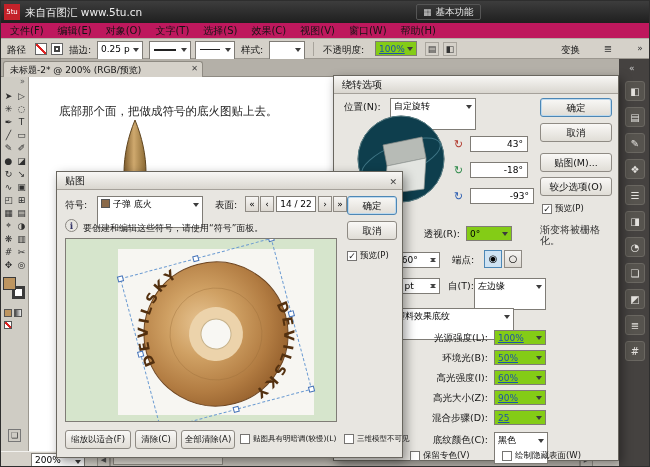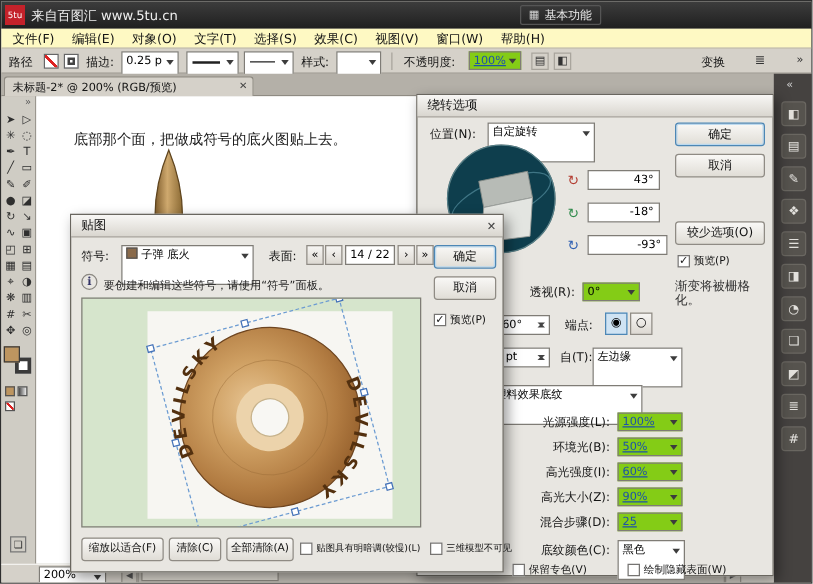--- a/index.html
+++ b/index.html
@@ -22,21 +22,21 @@
   .combo { position:absolute; background:#84cc16; border:1px solid #7f7c76; font-size:9px; height:15px; line-height:12px;
            padding:1px 13px 1px 3px; cursor:pointer; }
   .combo::after { content:""; position:absolute; right:3px; top:5px; border:3.5px solid transparent; border-top:4.5px solid #3c3c3c; }
   .blueval { color:#1d52a8; text-decoration:underline; }
   .cb { position:absolute; display:flex; align-items:center; gap:3px; font-size:8.5px; color:#141414; white-space:nowrap; cursor:pointer; }
   .cb .box { width:10px; height:10px; background:#fff; border:1px solid #767472; font-size:9px; line-height:8px; text-align:center; color:#222; flex:none; }
   .dlg { position:absolute; background:#e8e6e1; border:1px solid #69665f; box-shadow:3px 4px 10px rgba(0,0,0,.4); }
   .dlg-title { position:absolute; left:0; top:0; right:0; height:18px; background:linear-gradient(#f8f7f5,#d9d6cf);
                border-bottom:1px solid #a5a19a; font-size:10px; line-height:17px; padding-left:8px; color:#111; }
   .titlebar { position:absolute; left:0; top:0; width:650px; height:22px; background:linear-gradient(#3d3d3d,#1f1f1f); }
-  .menubar { position:absolute; left:0; top:22px; width:650px; height:16px; background:#fef9c3; border-bottom:1px solid #b3afa7;
+  .menubar { position:absolute; left:0; top:22px; width:650px; height:16px; background:#be185d; border-bottom:1px solid #b3afa7;
              display:flex; align-items:center; padding-left:2px; }
   .menu-item { font-size:10px; color:#141414; padding:0 7px; cursor:pointer; }
   .controlbar { position:absolute; left:0; top:38px; width:650px; height:20px; background:#d5d1c9; border-bottom:1px solid #9b978f; }
   .tabbar { position:absolute; left:0; top:58px; width:618px; height:18px; background:#b4b0a8; border-bottom:1px solid #8f8b83; }
   .tools { position:absolute; left:0; top:76px; width:28px; height:374px; background:#cfccc4; border-right:1px solid #9b978f; }
   .tools-grid { position:absolute; left:0; top:12px; width:28px; display:grid; grid-template-columns:13px 13px; grid-auto-rows:13px; justify-content:center; }
   .tool { display:flex; align-items:center; justify-content:center; font-size:9px; color:#2f2f2f; cursor:pointer; }
   .canvas { position:absolute; left:28px; top:76px; width:578px; height:374px; background:#ffffff; }
   .dock { position:absolute; left:618px; top:58px; width:32px; height:409px; background:#454240; }
   .dock-grid { position:absolute; left:6px; top:22px; display:grid; grid-auto-rows:26px; }
@@ -209,20 +209,21 @@
       <span>绕转选项</span>
     </div>
 
     <span class="lbl" style="left:10px;top:25px;">位置(N):</span>
     <div class="select" style="left:56px;top:22px;width:86px;">
       <span>自定旋转</span>
     </div>
 
     <div class="btn btn-default" style="left:206px;top:22px;width:72px;">确定</div>
     <div class="btn" style="left:206px;top:47px;width:72px;">取消</div>
+    <div class="btn" style="left:206px;top:77px;width:72px;">贴图(M)...</div>
     <div class="btn" style="left:206px;top:101px;width:72px;">较少选项(O)</div>
     <div class="cb" style="left:208px;top:127px;">
       <span class="box">✓</span>
       <span>预览(P)</span>
     </div>
     <div class="abs" style="left:206px;top:148px;width:76px;font-size:10px;line-height:11px;color:#333;">渐变将被栅格化。</div>
 
     <svg class="abs" style="left:22px;top:38px;" width="90" height="90" viewBox="0 0 90 90">
       <circle cx="45" cy="45" r="43" fill="#0e3e4d" stroke="#1d1d1d"></circle>
       <ellipse cx="45" cy="45" rx="42" ry="15" fill="none" stroke="#3f7585" transform="rotate(-22 45 45)"></ellipse>

